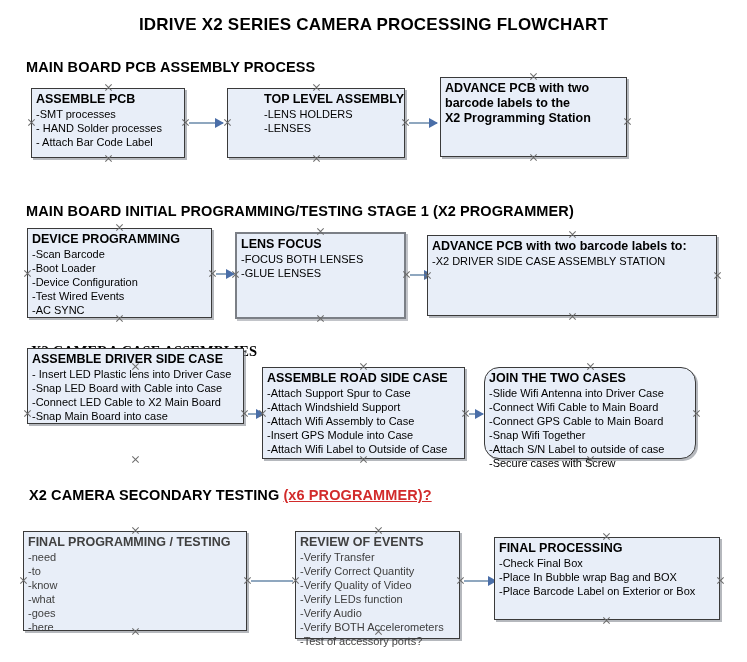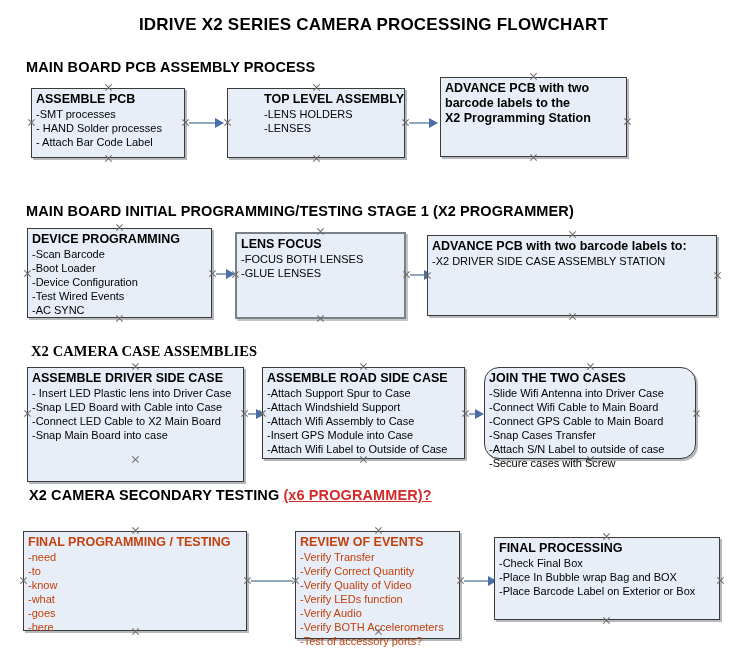--- a/index.html
+++ b/index.html
@@ -33,21 +33,21 @@
     overflow:visible;
   }
   .box.thick{border:2px solid #7b7f86;box-shadow:2px 2px 0 0 rgba(120,125,135,.45);}
   .box .hd{
     font-size:12.5px;font-weight:bold;line-height:15px;color:#000;
     white-space:nowrap;
   }
   .box .ln{
     font-size:11px;line-height:14px;color:#000;white-space:nowrap;
   }
-  .box.red .hd,.box.red .ln{color:#c2410c;}
+  .box.red .hd,.box.red .ln{color:#404040;}
   .box .ln.overflow{position:relative;}
 
   
   .conn{position:absolute;height:2px;background:#8fa7bf;}
   .conn .head{
     position:absolute;right:-1px;top:-4px;width:0;height:0;
     border-top:5px solid transparent;border-bottom:5px solid transparent;
     border-left:9px solid #4a6ea8;
   }
 
@@ -150,21 +150,21 @@
   </div>
   <div class="hx" style="left:568px;top:230px;"></div>
   <div class="hx" style="left:423px;top:271px;"></div>
   <div class="hx" style="left:568px;top:312px;"></div>
   <div class="hx" style="left:713px;top:271px;"></div>
 
   <div class="section-head" style="left:31px;top:343px;font-family:Liberation Serif, serif;">
     <span>X2 CAMERA CASE ASSEMBLIES</span>
   </div>
 
-  <div class="box" style="left:27px;top:367px;width:217px;height:115px;">
+  <div class="box" style="left:27px;top:348px;width:217px;height:76px;">
     <div class="hd">ASSEMBLE DRIVER SIDE CASE</div>
     <div class="ln">- Insert LED Plastic lens into Driver Case</div>
     <div class="ln">-Snap LED Board with Cable into Case</div>
     <div class="ln">-Connect LED Cable to X2 Main Board</div>
     <div class="ln">-Snap Main Board into case</div>
   </div>
   <div class="hx" style="left:131px;top:362px;"></div>
   <div class="hx" style="left:23px;top:409px;"></div>
   <div class="hx" style="left:131px;top:455px;"></div>
   <div class="hx" style="left:240px;top:409px;"></div>
@@ -188,21 +188,21 @@
 
   <div class="conn" style="left:469px;top:413px;width:14px;">
     <span class="head"></span>
   </div>
 
   <div class="box" style="left:484px;top:367px;width:212px;height:92px;border-radius:15px;">
     <div class="hd">JOIN THE TWO CASES</div>
     <div class="ln">-Slide Wifi Antenna into Driver Case</div>
     <div class="ln">-Connect Wifi Cable to Main Board</div>
     <div class="ln">-Connect GPS Cable to Main Board</div>
-    <div class="ln">-Snap Cases Transfer</div>
+    <div class="ln">-Snap Wifi Together</div>
     <div class="ln">-Attach S/N Label to outside of case</div>
     <div class="ln">-Secure cases with Screw</div>
   </div>
   <div class="hx" style="left:586px;top:362px;"></div>
   <div class="hx" style="left:586px;top:455px;"></div>
   <div class="hx" style="left:692px;top:409px;"></div>
 
   <div class="section-head" style="left:29px;top:487px;">
     <span>X2 CAMERA SECONDARY TESTING </span><span class="accent">(x6 PROGRAMMER)?</span>
   </div>

